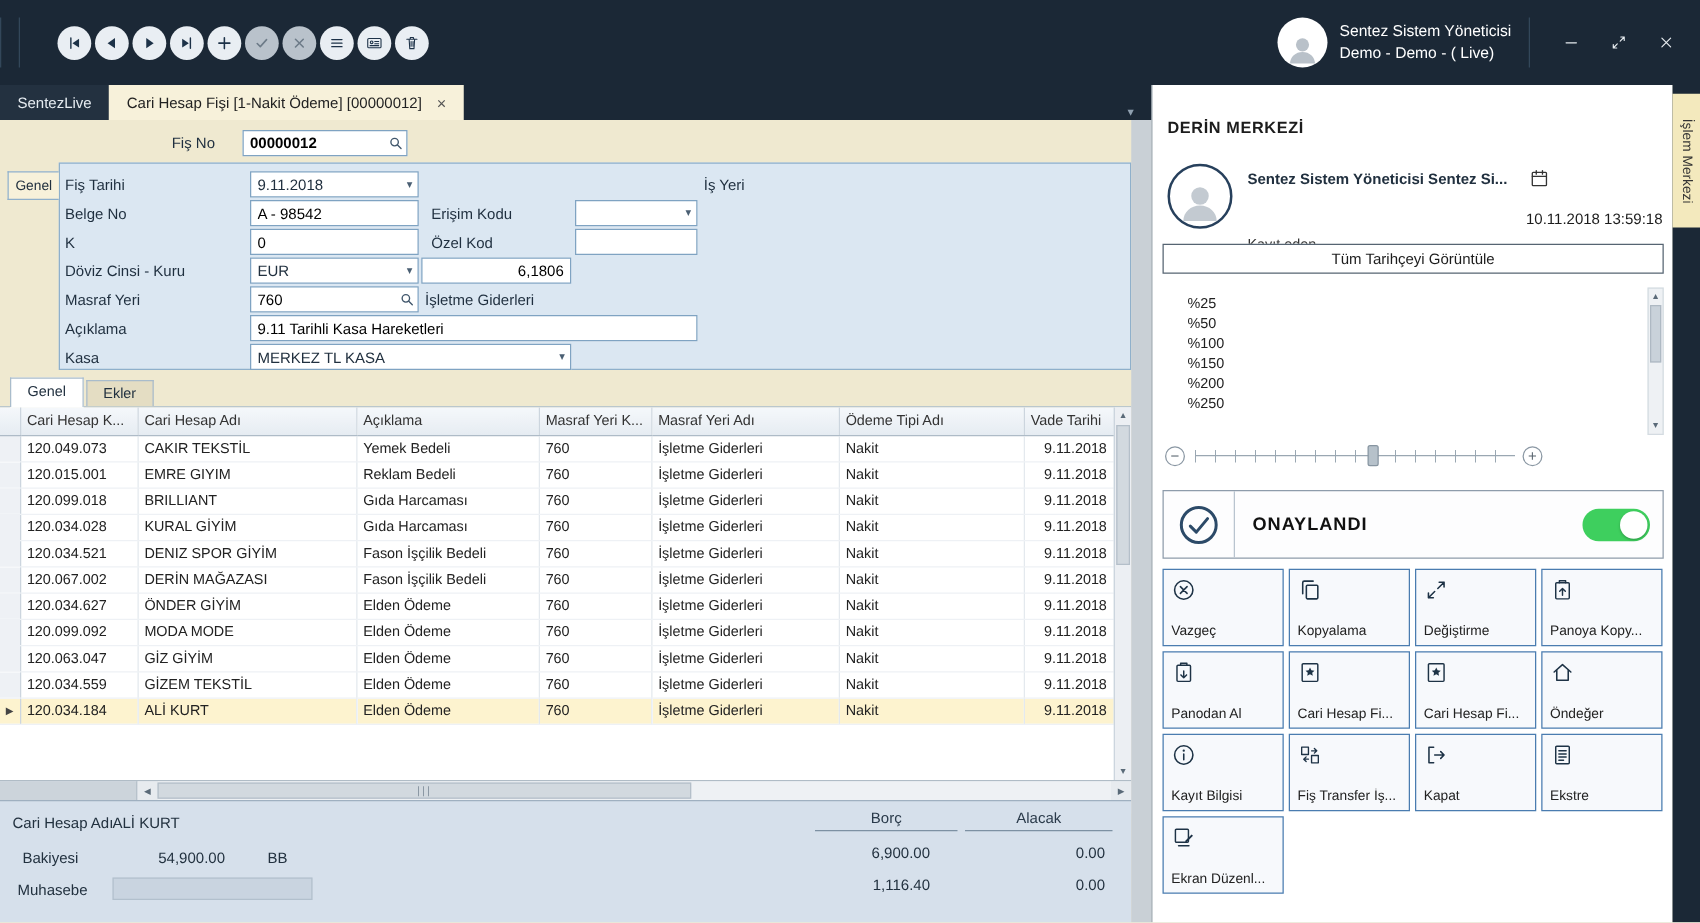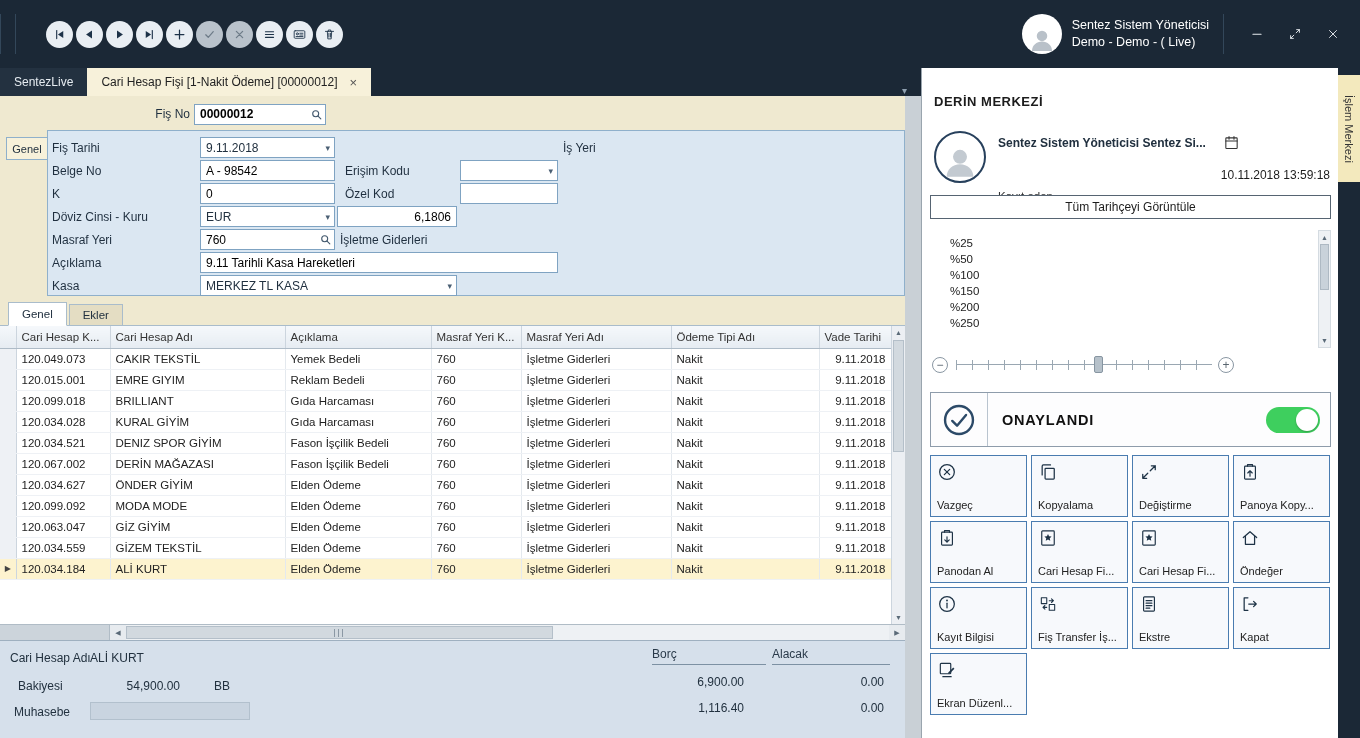--- a/index.html
+++ b/index.html
@@ -38,21 +38,21 @@
   .tab.first { background:#233140; color:#e6ecf1; }
   .tab.active { background:#f7f1da; color:#222; gap:12px; }
   .tab-close { color:#555; font-size:13px; line-height:13px; }
   .tab-overflow { margin-left:auto; color:#8fa0b0; padding-right:14px; font-size:10px; cursor:pointer; }
 
   
   .main { position:absolute; top:96px; left:0; width:921px; height:642px; background:#efe9d0; }
   .gap-band { position:absolute; top:96px; left:905px; width:16px; height:642px; background:#c9d0d6; }
 
   .fisno-row { position:absolute; top:7px; left:0; height:22px; display:flex; align-items:center; }
-  .fisno-row label { width:194px; text-align:right; padding-right:4px; color:#1f2f3f; }
+  .fisno-row label { width:194px; text-align:right; padding-right:22px; color:#1f2f3f; }
   .lookup { position:relative; height:21px; background:#fff; border:1px solid #7fa3c2; }
   .lookup input { width:100%; height:100%; border:none; outline:none; font:inherit; padding:0 18px 0 5px; background:transparent; }
   .lookup input.bold { font-weight:bold; }
   .search-ic { position:absolute; right:2px; top:3px; width:13px; height:13px; color:#41576c; }
   .w132 { width:132px; }
 
   .side-tab { position:absolute; top:41px; left:6px; width:41px; height:23px; background:#f7f1da; border:1px solid #8fb0cb; border-right:none; display:flex; align-items:center; justify-content:center; font-size:11px; z-index:2; cursor:pointer; }
   .form-panel { position:absolute; top:34px; left:47px; width:858px; height:166px; background:#dbe7f2; border:1px solid #8fb0cb; }
   .f-row { position:absolute; left:0; right:0; height:21px; }
   .f-label { position:absolute; top:4px; font-size:12px; color:#1f2f3f; white-space:nowrap; }
@@ -81,21 +81,21 @@
   .hscroll { position:absolute; top:528px; left:0; width:905px; height:16px; background:#dde3e8; border-top:1px solid #b0bcc6; display:flex; align-items:stretch; }
   .freeze { width:110px; background:#ccd4db; border-right:1px solid #b0bcc6; }
   .harr { width:16px; display:flex; align-items:center; justify-content:center; font-size:7px; color:#5a6a78; background:#e7ebef; cursor:pointer; }
   .htrack { flex:1; position:relative; background:#eef1f4; }
   .hthumb { position:absolute; left:0; top:1px; bottom:1px; width:56%; background:#d2d9df; border:1px solid #b4bfc9; display:flex; align-items:center; justify-content:center; }
   .grip { width:11px; height:8px; background:repeating-linear-gradient(90deg,#8b98a4 0 1px,transparent 1px 4px); }
 
   .summary { position:absolute; top:544px; left:0; width:905px; height:98px; background:#d6e0eb; border-top:1px solid #9fb0c0; font-size:12px; }
   .s-lbl, .s-val { position:absolute; white-space:nowrap; color:#22313f; }
   .s-val.num { text-align:right; display:inline-block; }
-  .col-h { position:absolute; top:6px; border-bottom:1px solid #7d91a3; padding-bottom:3px; color:#2a3a4a; }
+  .col-h { position:absolute; top:6px; text-align:center; border-bottom:1px solid #7d91a3; padding-bottom:3px; color:#2a3a4a; }
   .muh-box { position:absolute; top:61px; left:90px; width:160px; height:18px; background:#c9d4e0; border:1px solid #b2c0cd; }
 
   
   .islem { position:absolute; top:68px; left:921px; width:417px; height:670px; background:#fff; border-left:1px solid #9aa5ae; z-index:6; }
   .im-title { position:absolute; top:26px; left:12px; font-size:13px; font-weight:bold; letter-spacing:.5px; color:#1c1c1c; }
   .im-user { position:absolute; top:60px; left:12px; right:6px; height:62px; }
   .im-avatar { position:absolute; left:0; top:3px; width:52px; height:52px; border:2px solid #27405c; border-radius:50%; color:#c3cad1; overflow:hidden; background:#fff; display:flex; align-items:flex-end; justify-content:center; }
   .im-avatar .icon { width:40px; height:40px; }
   .im-name { position:absolute; top:8px; left:64px; width:235px; font-weight:bold; font-size:12px; white-space:nowrap; overflow:hidden; }
   .im-sub { position:absolute; top:28px; left:64px; font-size:11.5px; color:#333;margin-top:34px; }
@@ -691,35 +691,35 @@
           <span class="icon">
             <svg viewBox="0 0 24 24" fill="none" stroke="currentColor" stroke-width="1.3" stroke-linecap="round" stroke-linejoin="round">
               <path d="M4 4.5h6.5v7H4zM13.5 12.5H20v7h-6.5z"></path>
               <path d="M13.5 8h4.5M16.2 5.8L18.5 8l-2.3 2.2M10.5 16H6M8.3 13.8L6 16l2.3 2.2"></path>
             </svg>
           </span>
           <div class="t-label">Fiş Transfer İş...</div>
         </div>
         <div class="tile">
           <span class="icon">
+            <svg viewBox="0 0 24 24" fill="none" stroke="currentColor" stroke-width="1.5" stroke-linecap="round" stroke-linejoin="round">
+              <path d="M9.5 4.5H5v15h4.5"></path>
+              <path d="M10.5 12h9M16.3 8.8L19.5 12l-3.2 3.2"></path>
+            </svg>
+          </span>
+          <div class="t-label">Kapat</div>
+        </div>
+        <div class="tile">
+          <span class="icon">
             <svg viewBox="0 0 24 24" fill="none" stroke="currentColor" stroke-width="1.4" stroke-linecap="round" stroke-linejoin="round">
               <rect x="5.5" y="3.5" width="13" height="17" rx="1"></rect>
               <path d="M8.5 8h7M8.5 11h7M8.5 14h7M8.5 17h4.5"></path>
             </svg>
           </span>
           <div class="t-label">Ekstre</div>
-        </div>
-        <div class="tile">
-          <span class="icon">
-            <svg viewBox="0 0 24 24" fill="none" stroke="currentColor" stroke-width="1.5" stroke-linecap="round" stroke-linejoin="round">
-              <path d="M9.5 4.5H5v15h4.5"></path>
-              <path d="M10.5 12h9M16.3 8.8L19.5 12l-3.2 3.2"></path>
-            </svg>
-          </span>
-          <div class="t-label">Kapat</div>
         </div>
         <div class="tile">
           <span class="icon">
             <svg viewBox="0 0 24 24" fill="none" stroke="currentColor" stroke-width="1.4" stroke-linecap="round" stroke-linejoin="round">
               <rect x="4" y="4" width="12.5" height="12.5" rx="1"></rect>
               <path d="M13.5 15l6-6 1.4 1.4-6 6H13.5z" fill="currentColor" stroke="none"></path>
               <path d="M7 20h10"></path>
             </svg>
           </span>
           <div class="t-label">Ekran Düzenl...</div>

